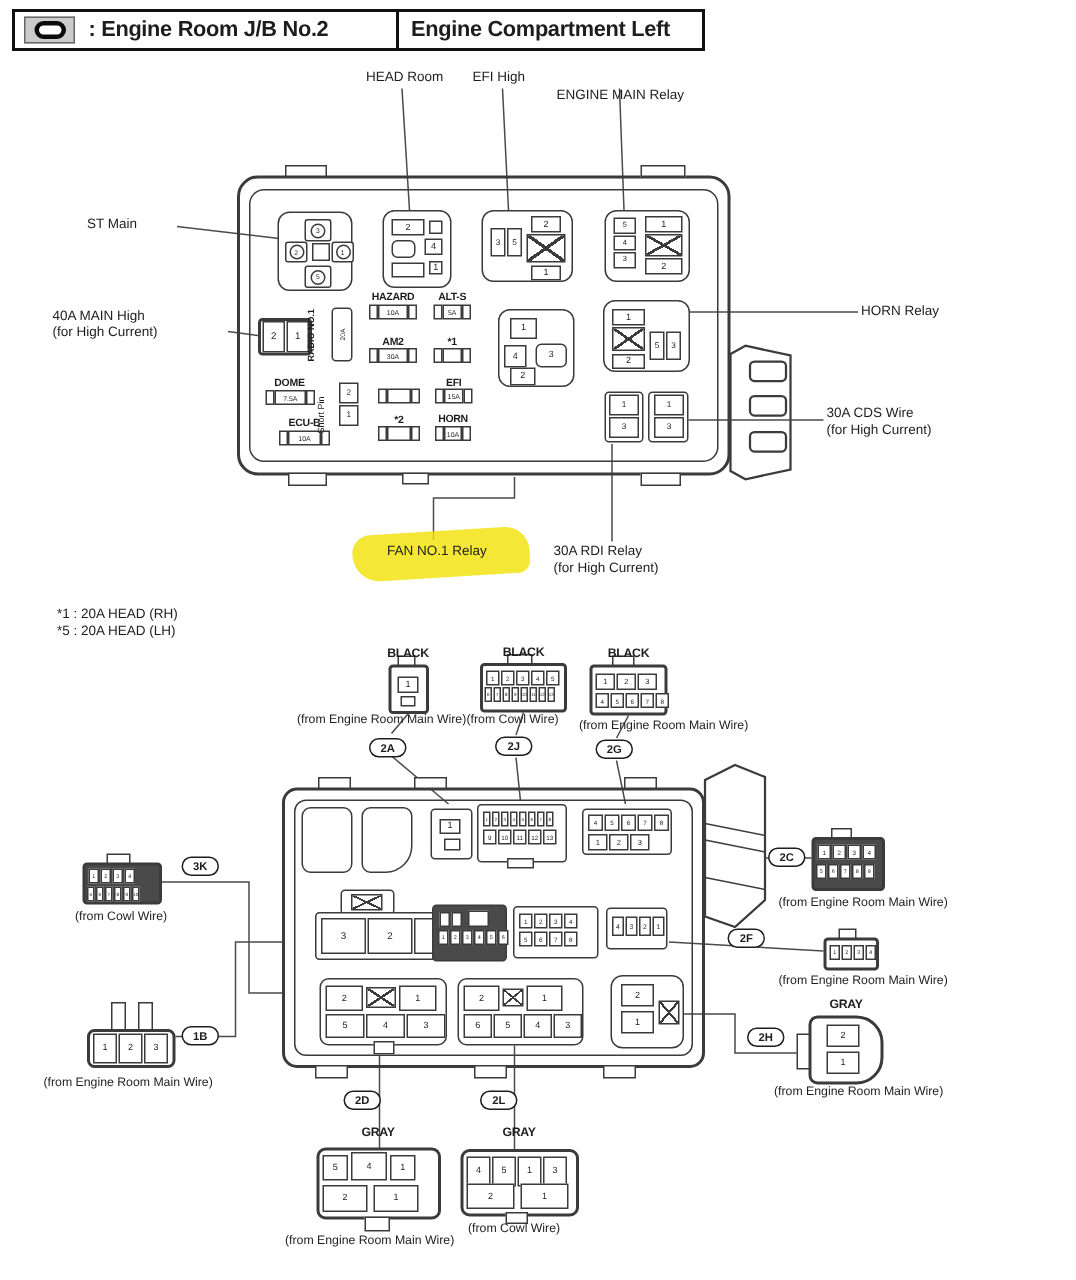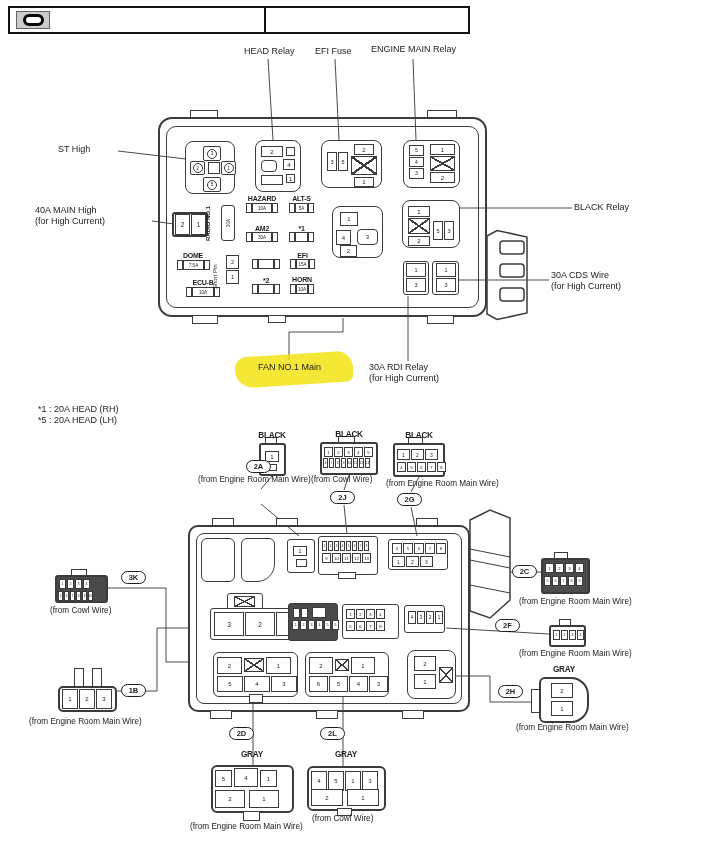--- a/index.html
+++ b/index.html
@@ -95,38 +95,42 @@
       <path d="M253 697 L253 766"></path>
       <path d="M343 697 L343 767"></path>
     </g>
   </svg>
 
   <div id="hdr">
     <div class="seg1">
       <span class="iconwrap">
           <span class="jboval"></span>
         </span>
+      <span class="t">: Engine Room J/B No.2</span>
+    </div>
+    <div class="seg2">
+      <span class="t">Engine Compartment Left</span>
     </div>
   </div>
 
-  <div class="lbl" style="left:244px;top:46px">HEAD Relay</div>
-  <div class="lbl" style="left:315px;top:46px">EFI Fuse</div>
-  <div class="lbl" style="left:371px;top:44px">ENGINE MAIN Relay</div>
-  <div class="lbl" style="left:58px;top:144px">ST High</div>
+  <div class="lbl" style="left:244px;top:46px">HEAD Room</div>
+  <div class="lbl" style="left:315px;top:46px">EFI High</div>
+  <div class="lbl" style="left:371px;top:58px">ENGINE MAIN Relay</div>
+  <div class="lbl" style="left:58px;top:144px">ST Main</div>
   <div class="lbl" style="left:35px;top:205px">
     <div>40A MAIN High</div>
     <div>(for High Current)</div>
   </div>
-  <div class="lbl" style="left:574px;top:202px">BLACK Relay</div>
+  <div class="lbl" style="left:574px;top:202px">HORN Relay</div>
   <div class="lbl" style="left:551px;top:270px">
     <div>30A CDS Wire</div>
     <div>(for High Current)</div>
   </div>
   <div class="hl" style="left:235px;top:354px;width:118px;height:31px"></div>
-  <div class="lbl" style="left:258px;top:362px">FAN NO.1 Main</div>
+  <div class="lbl" style="left:258px;top:362px">FAN NO.1 Relay</div>
   <div class="lbl" style="left:369px;top:362px">
     <div>30A RDI Relay</div>
     <div>(for High Current)</div>
   </div>
   <div class="lbl" style="left:38px;top:404px">
     <div>*1 : 20A HEAD (RH)</div>
     <div>*5 : 20A HEAD (LH)</div>
   </div>
 
   <div class="box" style="left:158px;top:117px;width:329px;height:200px"></div>
@@ -284,21 +288,21 @@
       <span>1</span>
       <span>3</span>
     </div>
 
   <div class="flabel" style="left:244px;top:431px;width:56px;font-size:8.2px">BLACK</div>
   <div class="latch" style="left:265px;top:437px;width:12px;height:8px"></div>
   <div class="comp sq" style="left:259px;top:443px;width:27px;height:33px;border-width:2px"></div>
   <div class="rcell" style="left:265px;top:451px;width:14px;height:11px">1</div>
   <div class="rcell" style="left:267px;top:464px;width:10px;height:7px"></div>
   <div class="lbl sm" style="left:198px;top:475px">(from Engine Room Main Wire)</div>
-  <div class="oval" style="left:246px;top:460px">2A</div>
+  <div class="oval" style="left:246px;top:492px">2A</div>
 
   <div class="flabel" style="left:321px;top:430px;width:56px;font-size:8.2px">BLACK</div>
   <div class="latch" style="left:338px;top:436px;width:17px;height:8px"></div>
   <div class="comp sq" style="left:320px;top:442px;width:58px;height:33px;border-width:2px"></div>
   <div class="cells c9" style="left:324px;top:447px">
       <span>1</span>
       <span>2</span>
       <span>3</span>
       <span>4</span>
       <span>5</span>
@@ -492,21 +496,21 @@
     </div>
   <div class="cells c7" style="left:544px;top:576px">
       <span>5</span>
       <span>6</span>
       <span>7</span>
       <span>8</span>
       <span>9</span>
     </div>
   <div class="lbl sm" style="left:519px;top:597px">(from Engine Room Main Wire)</div>
 
-  <div class="oval" style="left:495px;top:619px">2F</div>
+  <div class="oval" style="left:485px;top:619px">2F</div>
   <div class="latch" style="left:559px;top:619px;width:12px;height:8px"></div>
   <div class="comp sq" style="left:549px;top:625px;width:37px;height:22px;border-width:2px"></div>
   <div class="cells c7" style="left:553px;top:630px">
       <span>1</span>
       <span>2</span>
       <span>3</span>
       <span>4</span>
     </div>
   <div class="lbl sm" style="left:519px;top:649px">(from Engine Room Main Wire)</div>
 

